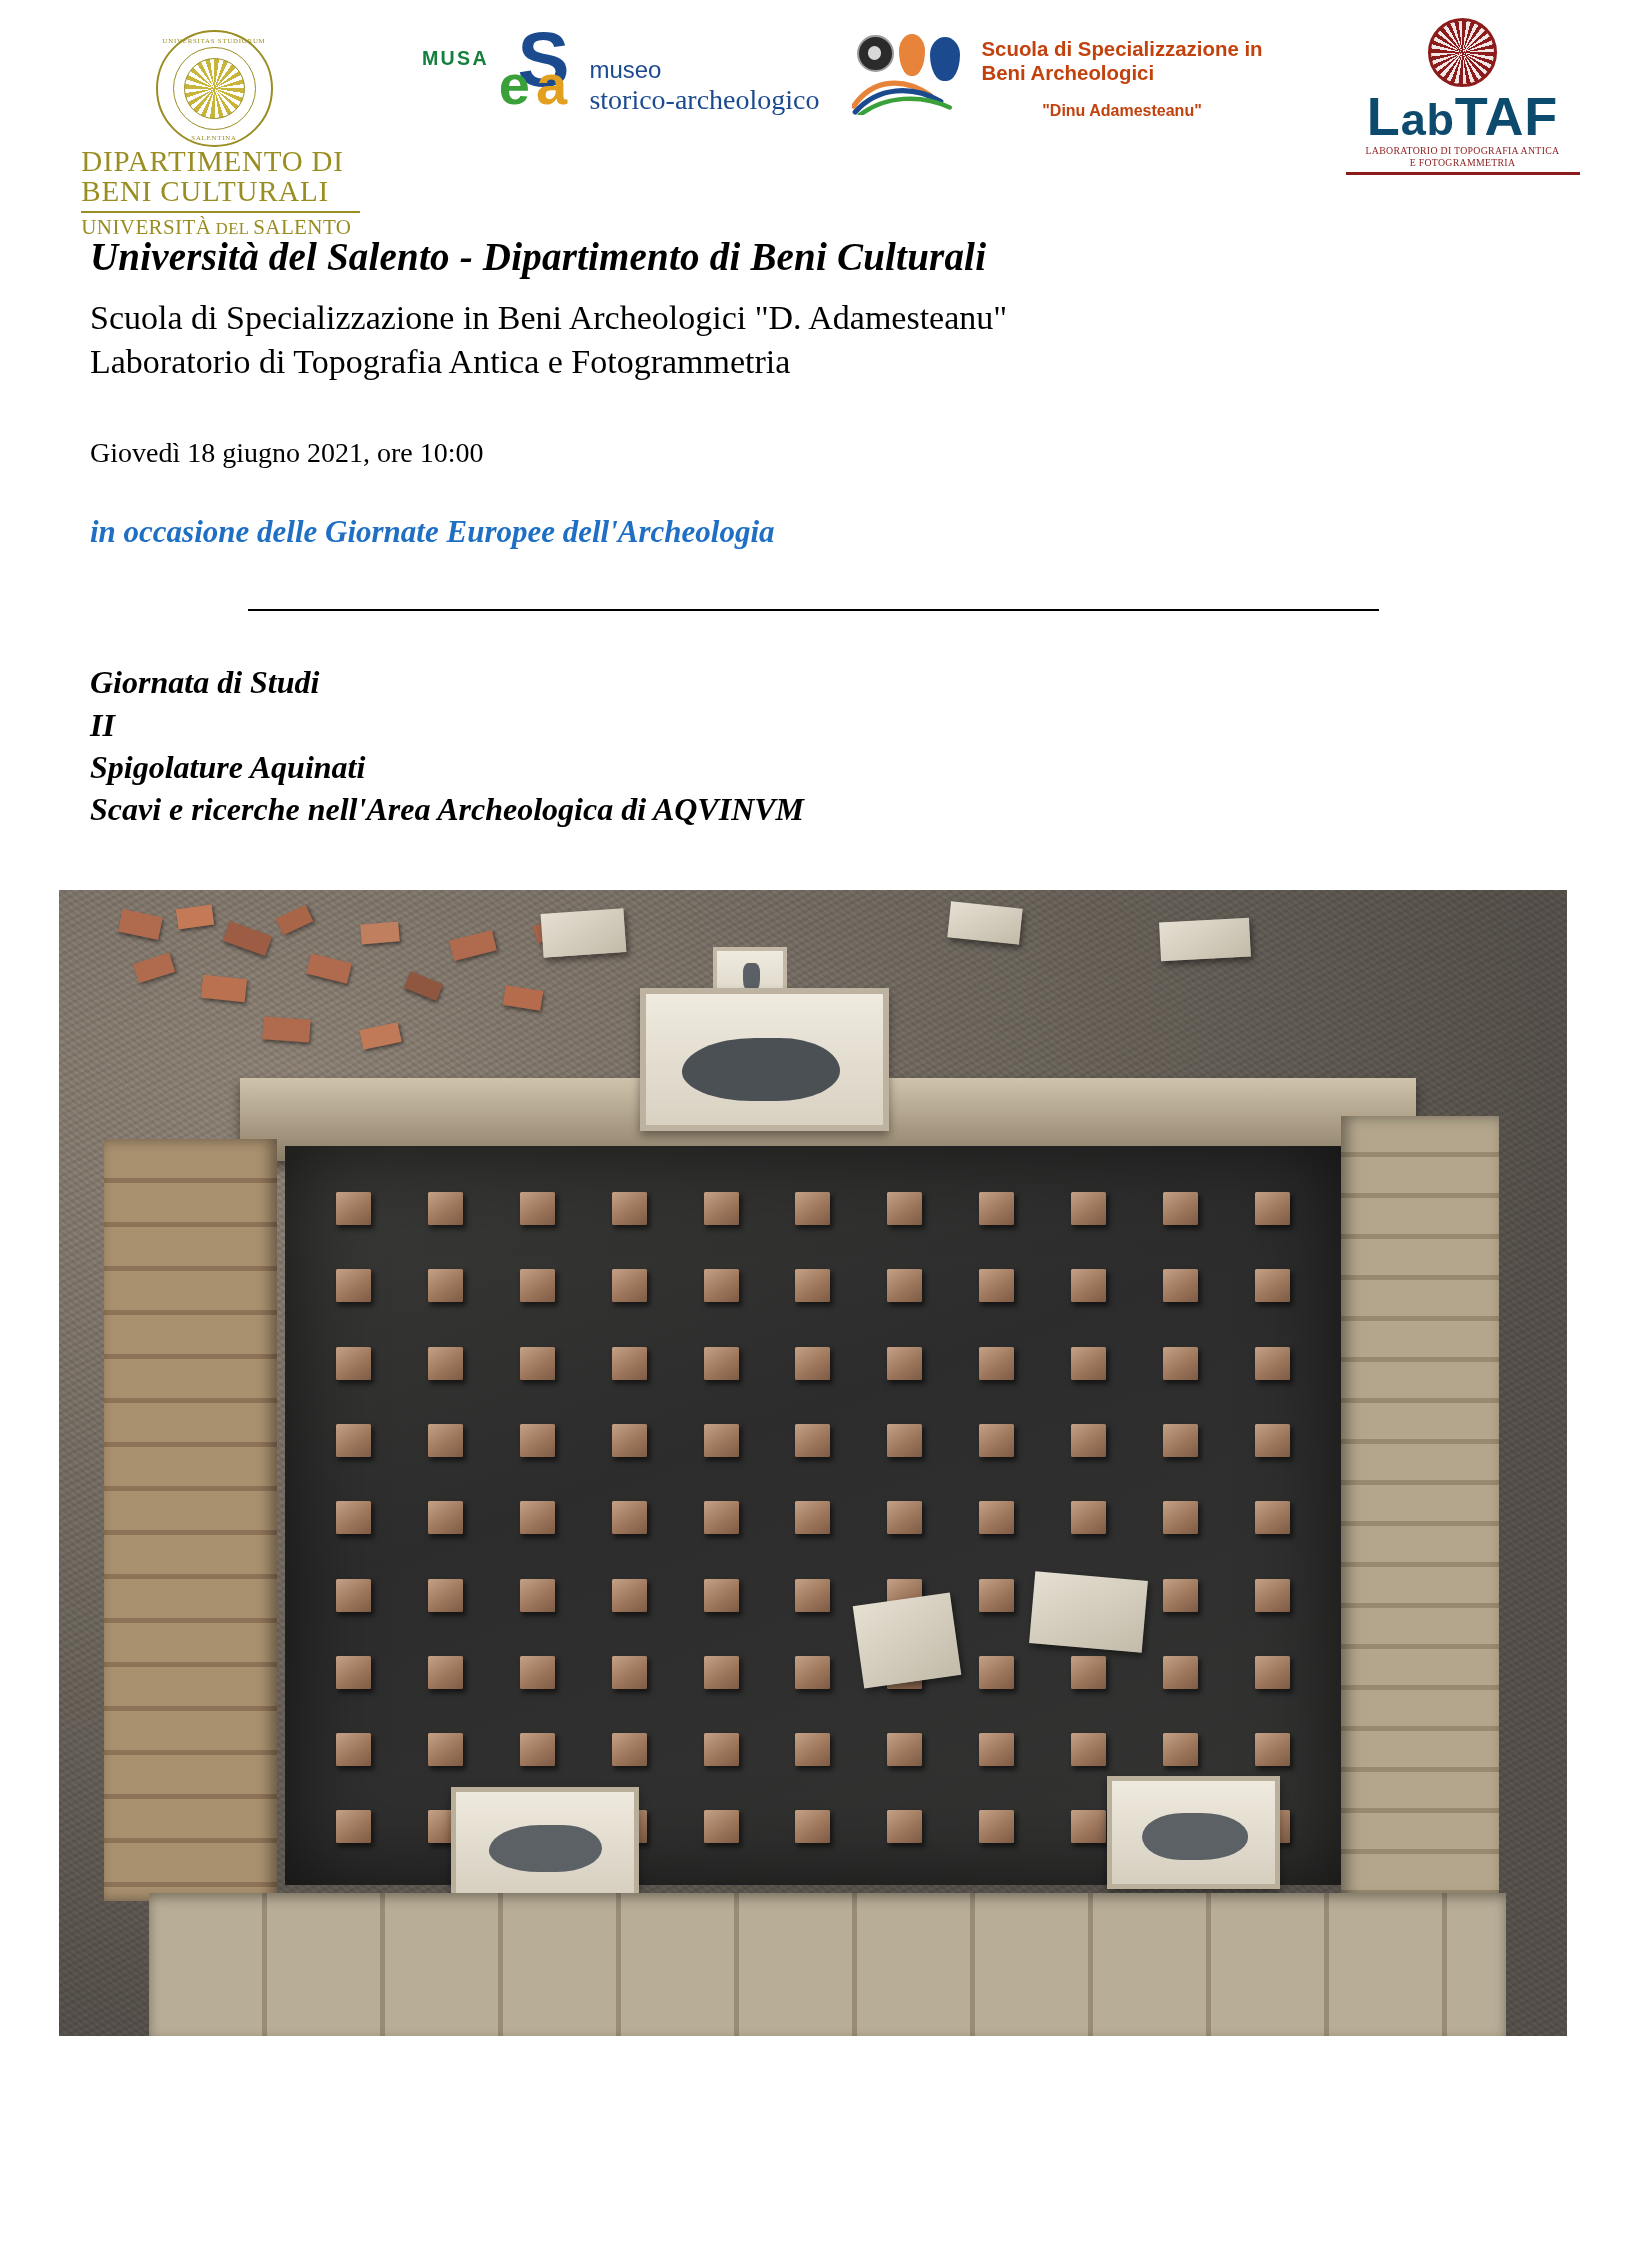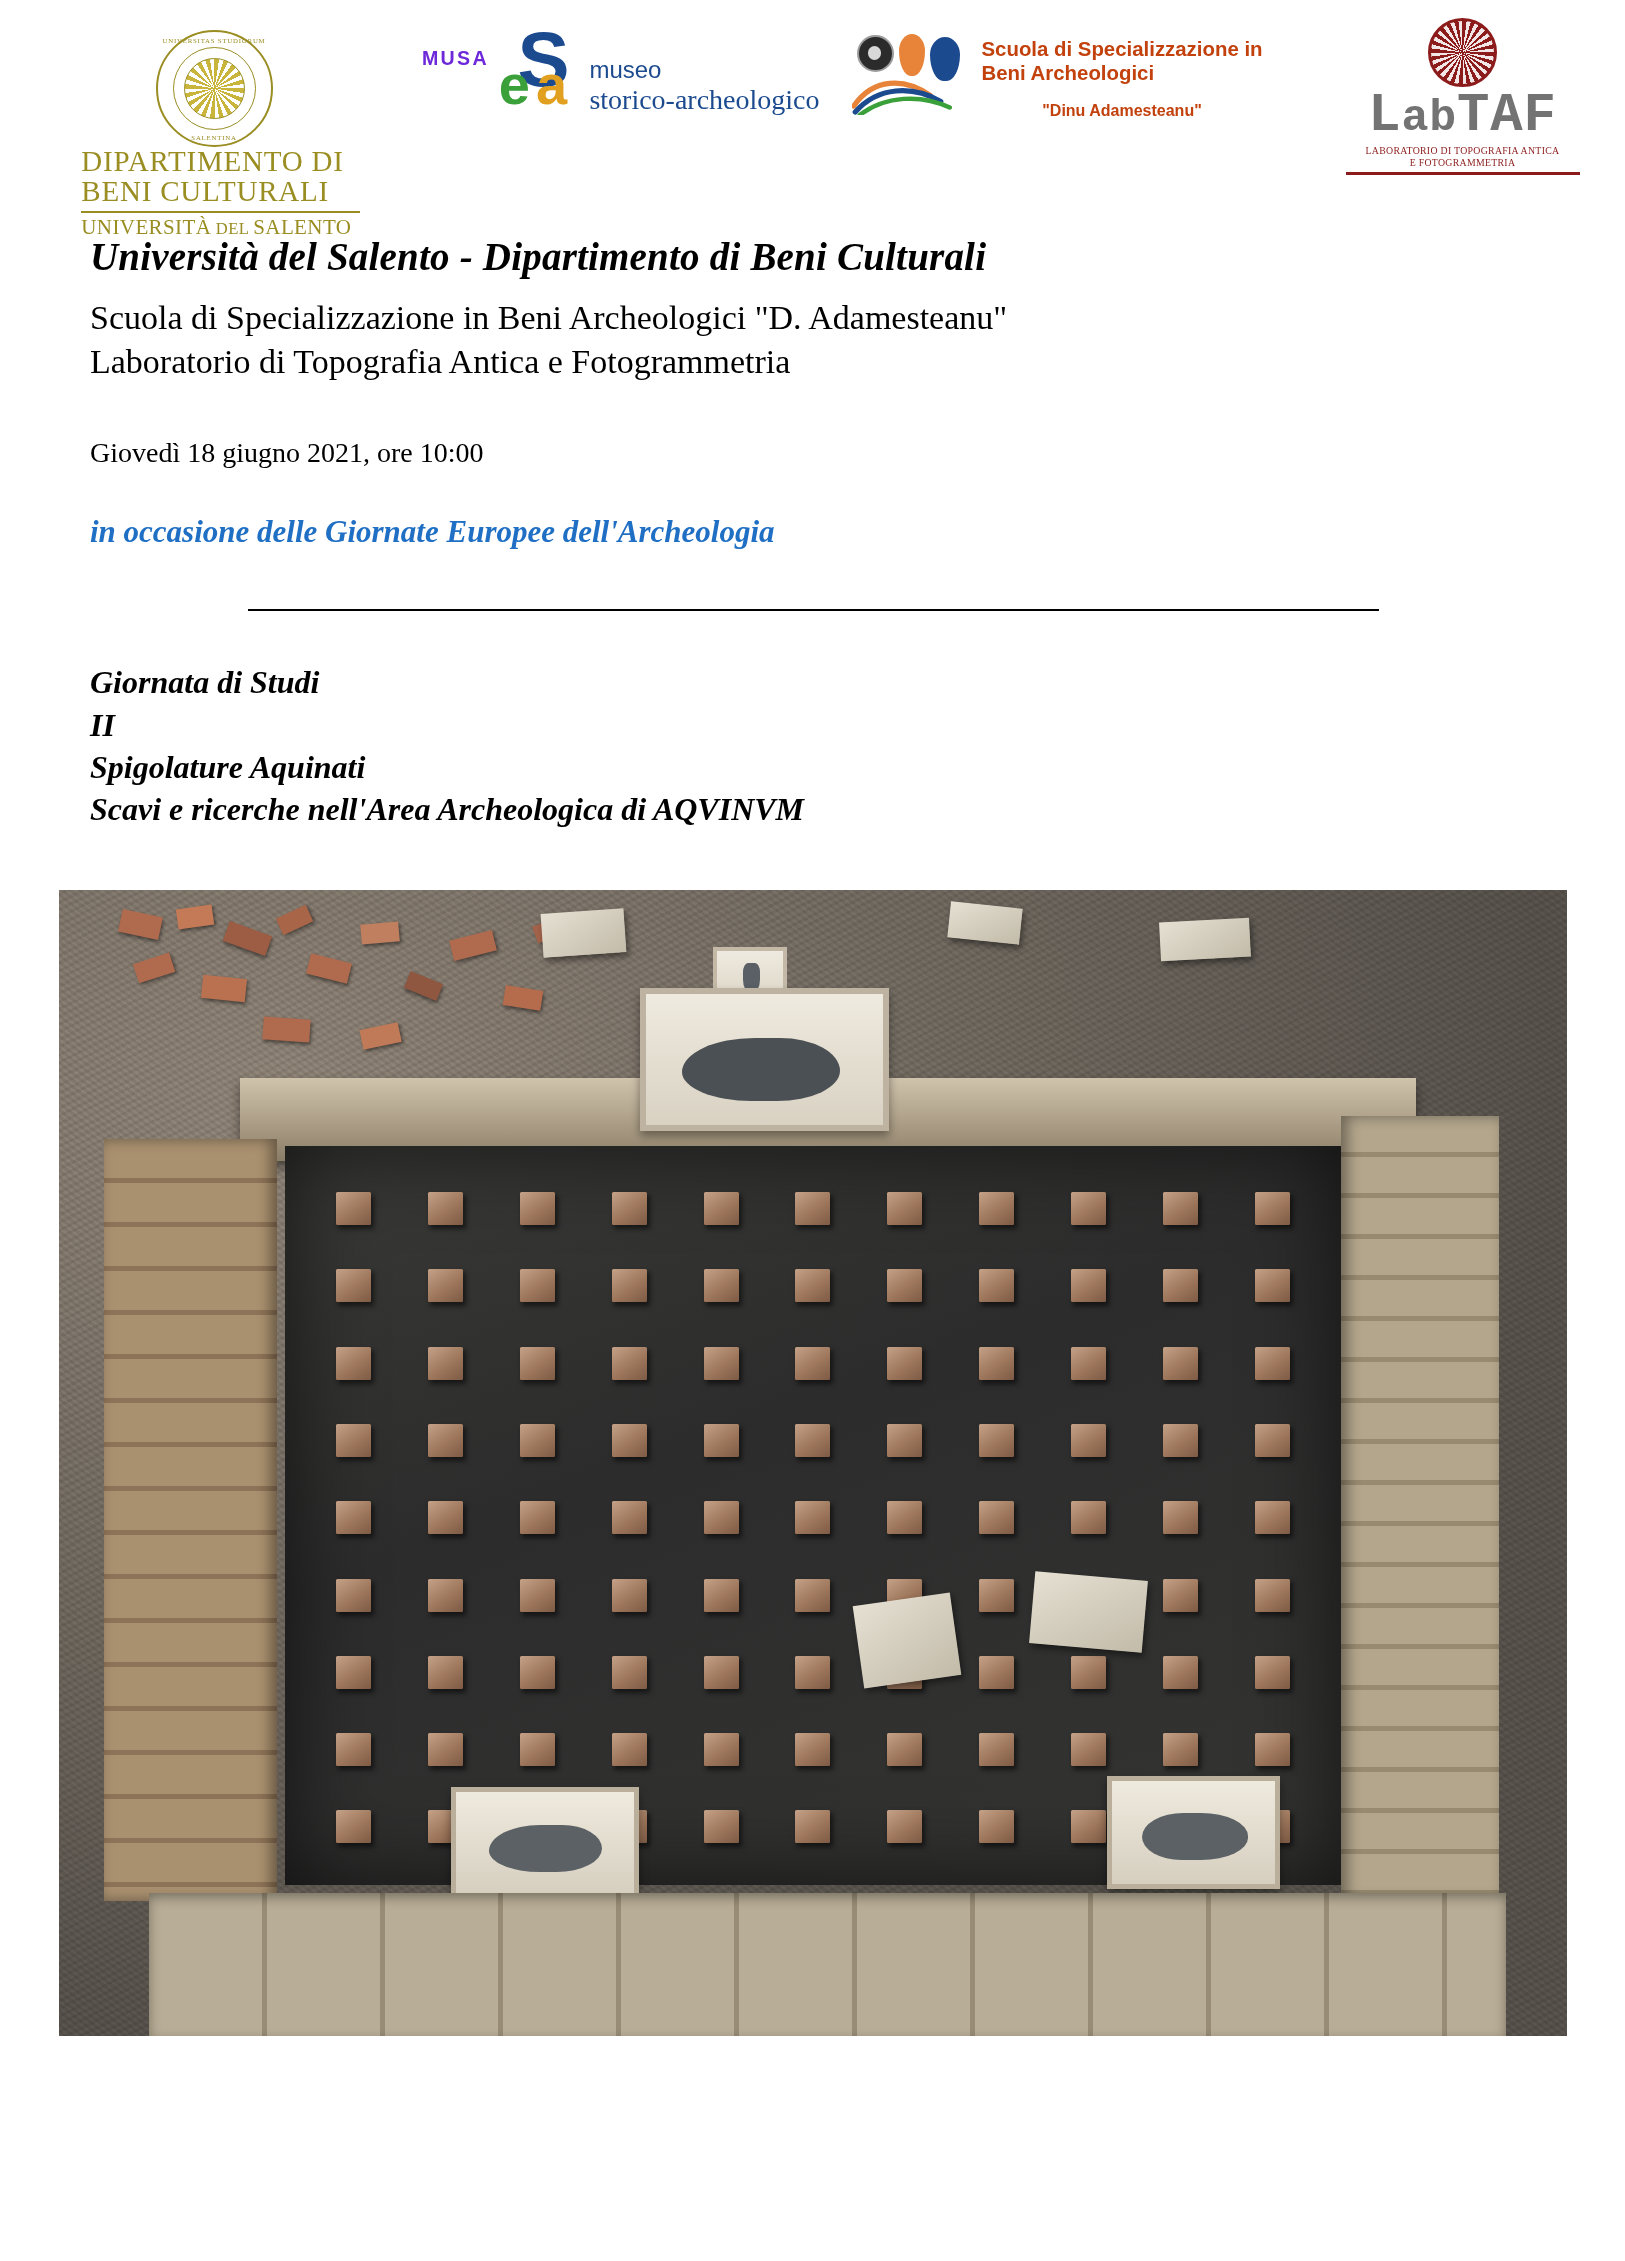--- a/index.html
+++ b/index.html
@@ -120,21 +120,21 @@
   .logo-musa {
     width: 430px;
     padding-top: 16.6px;
     position: relative;
   }
   .musa-word {
     font-family: "Liberation Sans", sans-serif;
     font-size: 19.6px;
     font-weight: 700;
     letter-spacing: 2.3px;
-    color: #6d28d9;
+    color: #15803d;
     margin-right: 6px;
     margin-top: -29px;
   }
   .musa-mark {
     position: relative;
     width: 90px;
     height: 98px;
     flex: 0 0 auto;
   }
   .musa-mark .s-glyph {
@@ -254,24 +254,24 @@
   .labtaf-rosette {
     width: 69px; height: 69px;
     border-radius: 50%;
     background:
       repeating-conic-gradient(#8c1c1c 0deg 7.5deg, #f3e6e6 7.5deg 15deg);
     border: 3px solid #8c1c1c;
     box-sizing: border-box;
     margin-bottom: 1.5px;
   }
   .labtaf-word {
-    font-family: Liberation Mono, monospace;
+    font-family: Liberation Sans, sans-serif;
     font-size: 45px;
     font-weight: 700;
-    color: #737373;
+    color: #0c4a6e;
     letter-spacing: 0.8px;
     line-height: 1;
   }
   .labtaf-word .big { font-size: 54px; }
   .labtaf-sub {
     font-family: "Liberation Serif", serif;
     font-size: 9.8px;
     color: #8c1c1c;
     letter-spacing: 0.3px;
     text-align: center;

